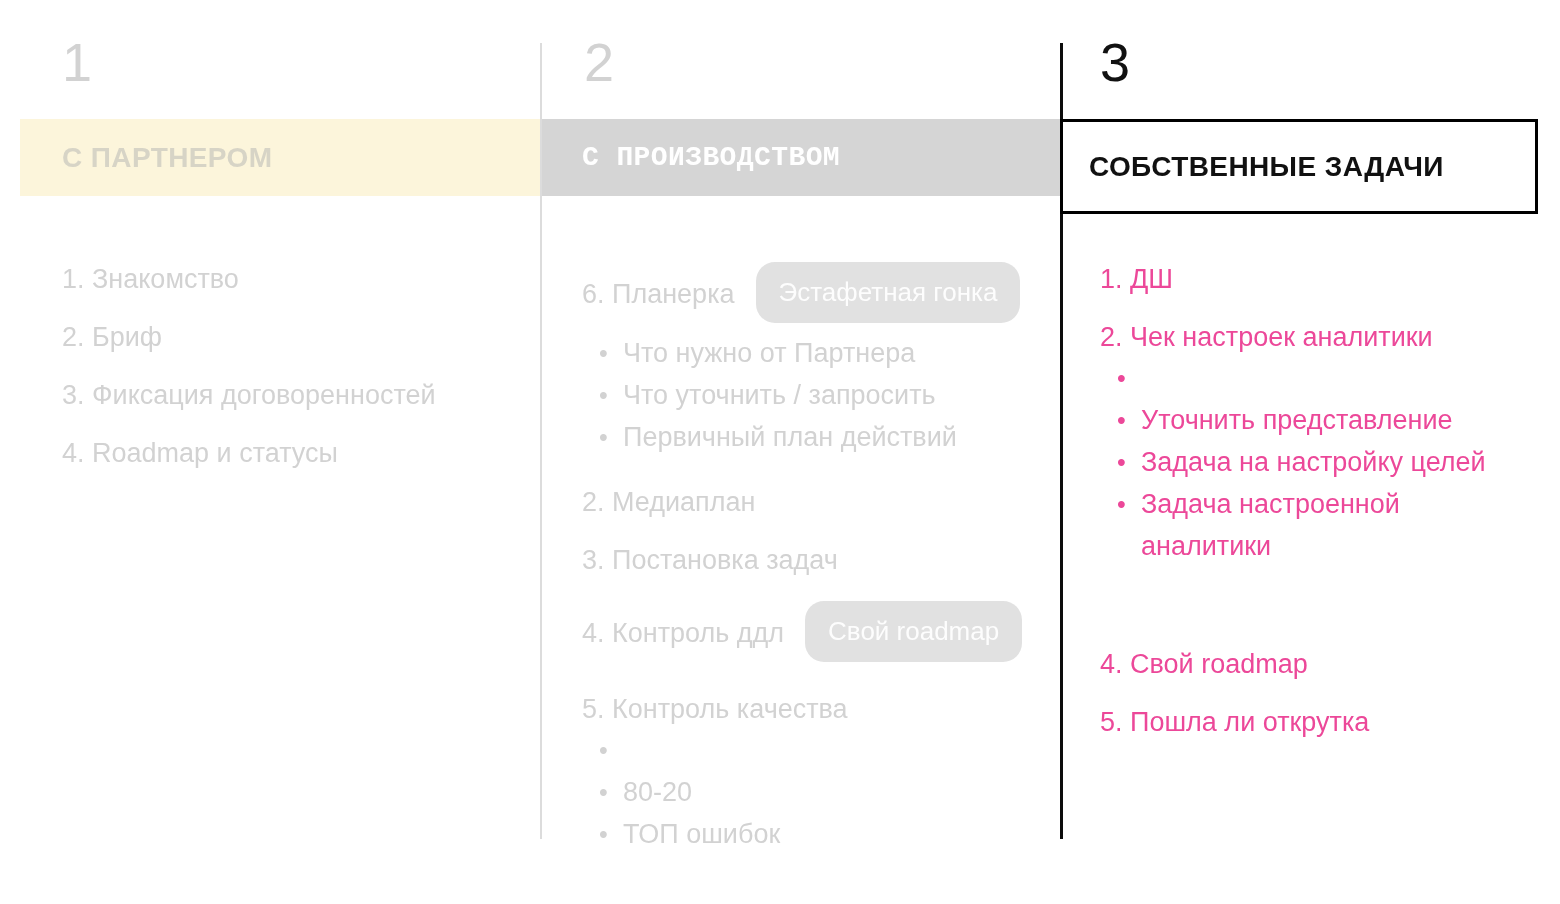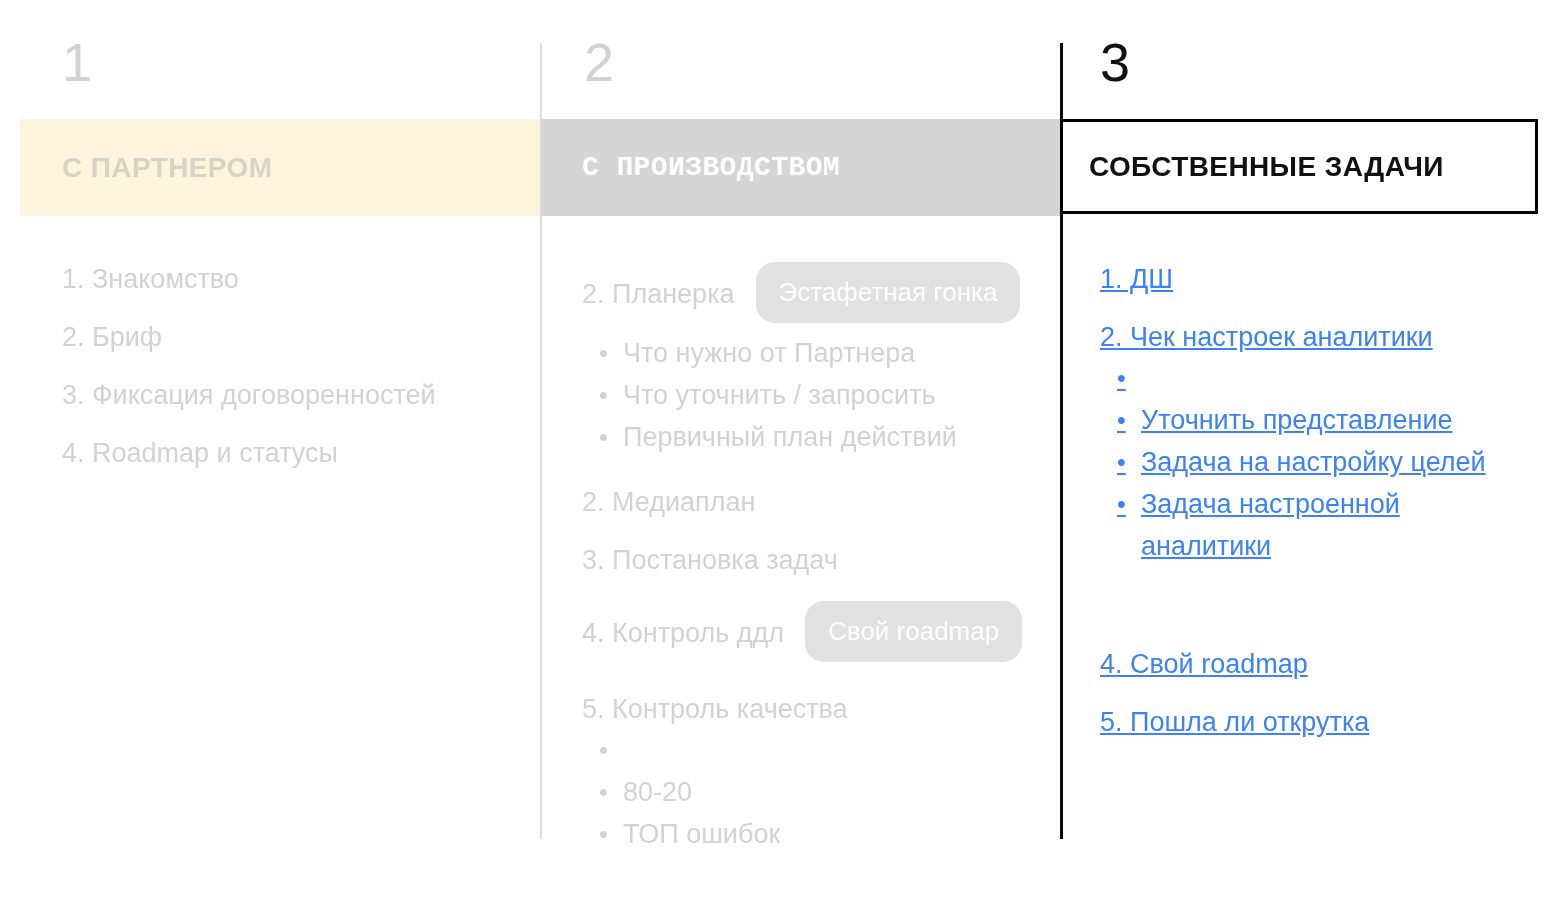--- a/index.html
+++ b/index.html
@@ -14,38 +14,38 @@
   .col { position:absolute; top:0; height:904px; }
   .col1 { left:20px;  width:520px; }
   .col2 { left:542px; width:518px; }
   .col3 { left:1060px; width:478px; }
 
   .col-number { position:absolute; top:32px; left:42px; font-size:54px; line-height:60px; font-weight:400; }
   .col1 .col-number, .col2 .col-number { color:#d2d2d2; }
   .col3 .col-number { color:#111111; left:40px; }
 
   .col-header {
-    position:absolute; top:119px; left:0; right:0; height:97px;
+    position:absolute; top:119px; left:0; right:0; height:77px;
     display:flex; align-items:center; padding:0 42px; box-sizing:border-box;
     font-size:28px; font-weight:700; letter-spacing:0.4px; white-space:nowrap;
   }
   .col1 .col-header { background:#fcf5db; color:#d7d4c6; left:0; }
   .col2 .col-header { background:#d5d5d5; color:#ffffff; padding:0 40px;font-family:Liberation Mono, monospace; }
   .col3 .col-header {
     height:95px; background:#ffffff; color:#111111;
     border:3px solid #000000; padding:0 26px;
   }
 
   .items { position:absolute; top:265px; left:42px; right:36px; display:flex; flex-direction:column; }
   .col2 .items { left:40px; }
   .col3 .items { left:40px; right:18px; }
 
   .item { font-size:27px; line-height:28px; margin-bottom:30px; }
   .col1 .item, .col2 .item { color:#d2d2d2; }
-  .col3 .item { color:#3b82f6;text-decoration:underline; }
+  .col3 .item { color:#ec4899; }
   .item.gap-before { margin-top:53px; }
   .item-label { white-space:nowrap; }
 
   .badge {
     display:inline-flex; align-items:center; height:37px; border-radius:19px;
     padding:12px 23px; margin-left:21px; background:#e1e1e1; color:#fdfdfd;
     font-size:26px; line-height:37px; vertical-align:middle; position:relative; top:-3px;
     white-space:nowrap;
   }
 
@@ -74,21 +74,21 @@
         <div class="item"><span class="item-label">4. Roadmap и статусы</span></div>
       </div>
   </section>
 
   <section class="col col2">
     <div class="col-number">2</div>
     <div class="col-header">
       <span>С ПРОИЗВОДСТВОМ</span>
     </div>
     <div class="items">
-        <div class="item"><span class="item-label">2. Планерка</span><span class="badge">Эстафетная гонка</span><div class="bullets">
+        <div class="item"><span class="item-label">6. Планерка</span><span class="badge">Эстафетная гонка</span><div class="bullets">
             <div class="bullet">
               <span class="dot">•</span>
               <span class="text">Что нужно от Партнера</span>
             </div>
             <div class="bullet">
               <span class="dot">•</span>
               <span class="text">Что уточнить / запросить</span>
             </div>
             <div class="bullet">
               <span class="dot">•</span>

